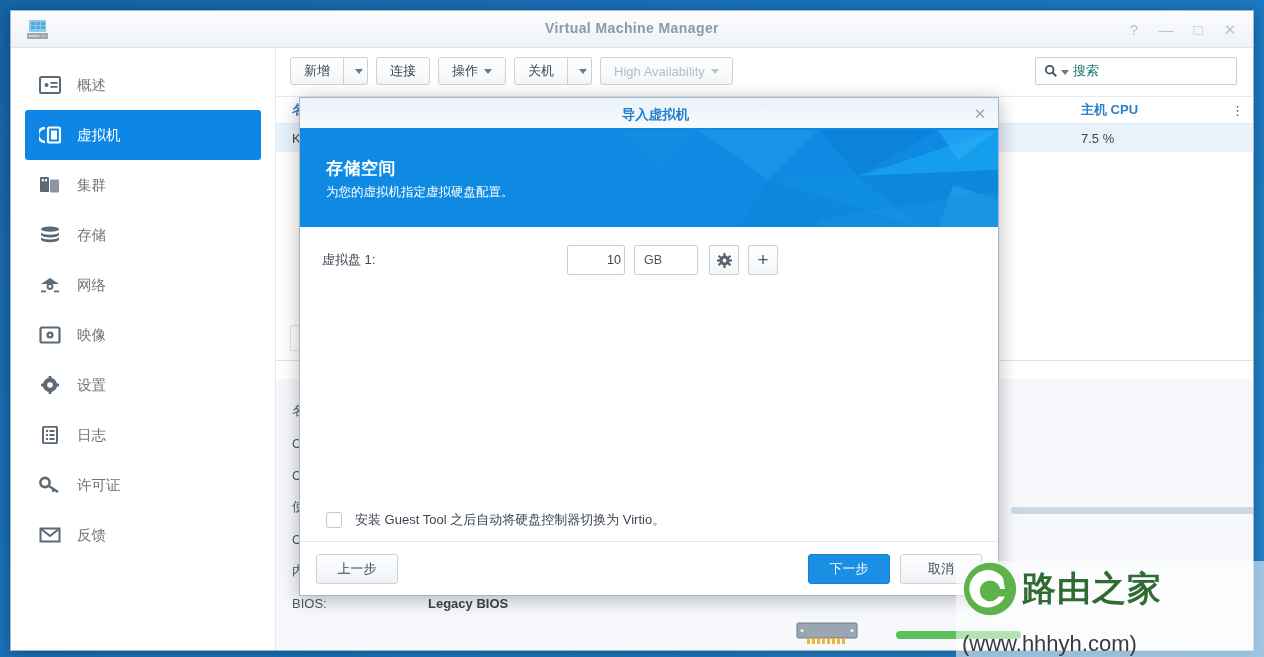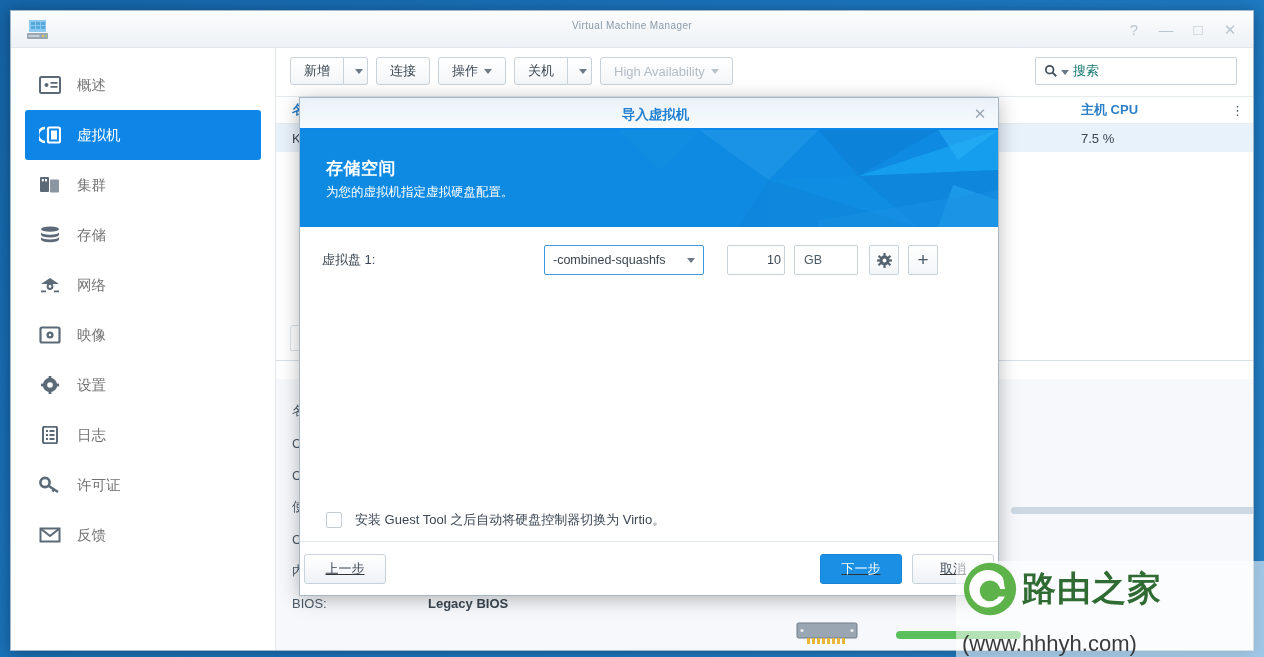--- a/index.html
+++ b/index.html
@@ -27,21 +27,21 @@
 
   
   #titlebar {
     position: relative; height: 37px;
     background: linear-gradient(#fbfcfd 0%, #eef2f6 100%);
     border-bottom: 1px solid #dfe6ec;
   }
   #win-icon { position: absolute; left: 14px; top: 7px; width: 26px; height: 24px; }
   #win-title {
     position: absolute; left: 0; right: 0; top: 9px; text-align: center;
-    font-size: 10px; font-weight: normal; color: #8b9aa8; letter-spacing: .4px;
+    font-size: 14px; font-weight: bold; color: #8b9aa8; letter-spacing: .4px;
   }
   .win-btns { position: absolute; right: 8px; top: 0; height: 37px; display: flex; align-items: center; gap: 2px; }
   .win-btn {
     width: 30px; height: 30px; display: flex; align-items: center; justify-content: center;
     color: #b9c5cf; font-size: 15px; cursor: default;
   }
 
   
   #sidebar {
     position: absolute; left: 0; top: 37px; width: 265px; bottom: 0;
@@ -179,21 +179,21 @@
 
   #dlg-checkrow {
     position: absolute; left: 0; right: 0; bottom: 53px; height: 44px;
     border-bottom: 1px solid #e1e7ec; display: flex; align-items: center; padding-left: 26px;
   }
   .cbox { width: 16px; height: 16px; border: 1px solid #c2ccd5; background: #fff; border-radius: 2px; }
   #cb-label { margin-left: 13px; font-size: 13px; color: #3b4652; }
 
   #dlg-footer {
     position: absolute; left: 0; right: 0; bottom: 0; height: 53px;
-    display: flex; align-items: center; padding: 0 4px; text-decoration: underline;
+    display: flex; align-items: center; padding: 0 16px;
   }
   .fbtn {
     height: 30px; min-width: 82px; padding: 0 16px; border-radius: 3px;
     display: flex; align-items: center; justify-content: center; font-size: 13px; cursor: default;
     border: 1px solid #c8d2da; background: linear-gradient(#ffffff,#eef2f6); color: #3b4652;
   }
   .fbtn.primary { background: #1a8fe3; border-color: #1683d4; color: #fff; }
   #spacer { flex: 1 1 auto; }
   #next-btn { margin-right: 10px; }
 
@@ -513,24 +513,20 @@
           <div id="banner-text">
             <div id="banner-title">存储空间</div>
             <div id="banner-sub">为您的虚拟机指定虚拟硬盘配置。</div>
           </div>
         </div>
 
         <div id="dlg-body">
 
           <div id="disk-row">
             <div id="disk-label">虚拟盘 1:</div>
-            <div class="sel">
-              <span>-combined-squashfs</span>
-              <span class="caret"></span>
-            </div>
             <div class="txtfield" id="disk-size">
               <span>10</span>
             </div>
             <div class="txtfield" id="disk-unit">
               <span>GB</span>
             </div>
             <div class="icobtn">
               <svg viewBox="0 0 18 18" width="15" height="15">
                 <g fill="#55636f">
                   <circle cx="9" cy="9" r="6"></circle>

